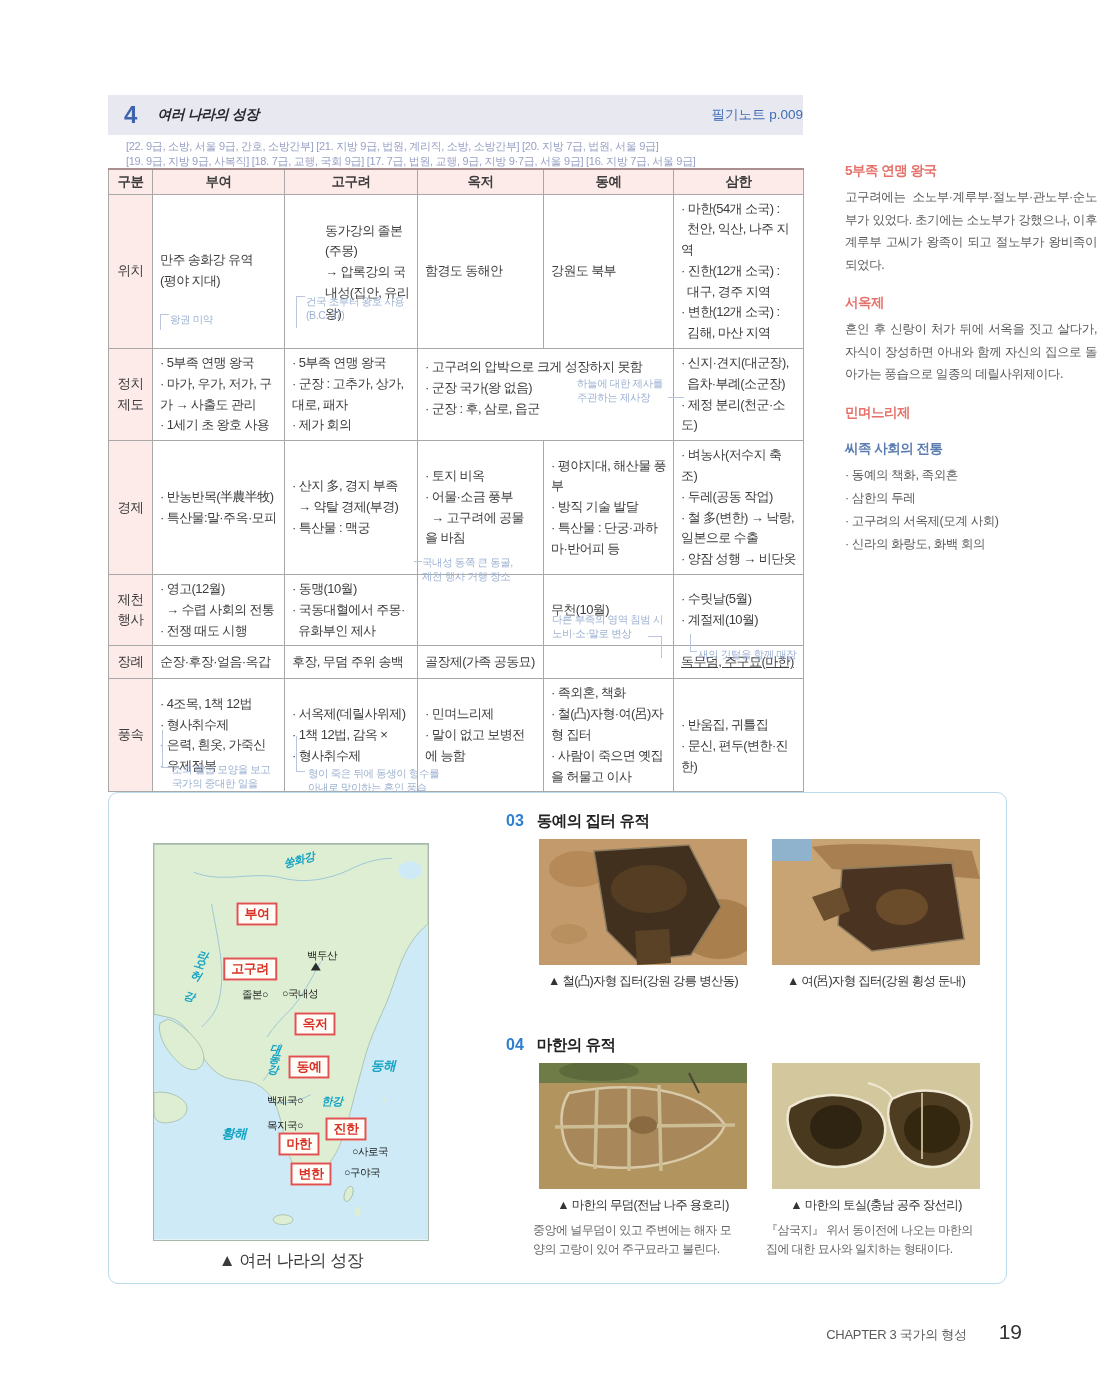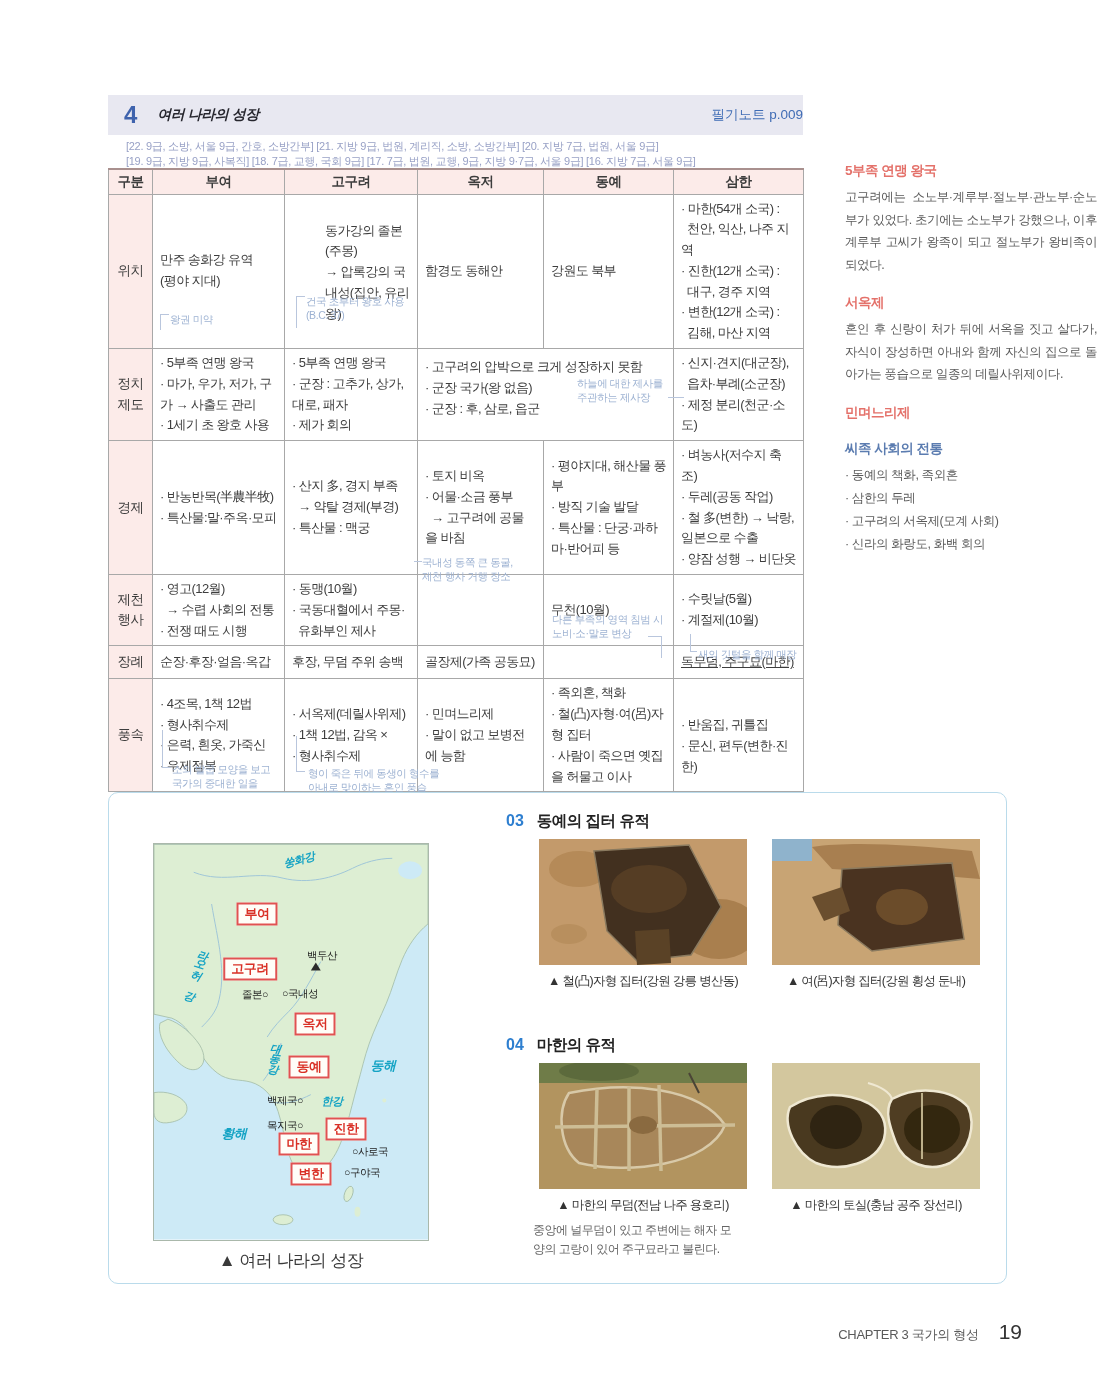--- a/index.html
+++ b/index.html
@@ -65,21 +65,21 @@
   .sec-no { color:#2e7fd0; font-weight:bold; font-size:16px; }
   .sec-title { color:#222; font-weight:bold; font-size:15.5px; letter-spacing:-0.5px; }
   .photo { position:absolute; width:208px; height:126px; overflow:hidden; }
   .photo svg { display:block; }
   .photo-cap { position:absolute; width:214px; text-align:center; font-size:12.5px; color:#333;
                letter-spacing:-0.7px; }
   .photo-desc { position:absolute; width:222px; font-size:12px; color:#666; line-height:1.6;
                 white-space:pre-wrap; letter-spacing:-0.5px; }
 
   
-  .footer { position:absolute; right:82px; top:1320px; display:flex; align-items:baseline; gap:20px; }
+  .footer { position:absolute; right:82px; top:1320px; display:flex; align-items:baseline; gap:32px; }
   .footer-chapter { font-size:13px; color:#5a5a5a; letter-spacing:-0.3px; }
   .footer-page { font-size:21px; color:#333; }
 </style>
 </head>
 <body>
 
 <div class="page">
 
   <div class="titlebar">
     <span class="unit-no">4</span>
@@ -358,20 +358,22 @@
         <rect width="208" height="126" fill="#d3c79e"></rect>
         <path d="M18,44 C40,30 70,28 96,40 C110,48 116,60 112,76 C104,100 70,110 44,100 C24,90 10,62 18,44 Z" fill="#49391f" stroke="#efe8d2" stroke-width="2.5"></path>
         <path d="M120,36 C146,22 180,26 196,44 C204,62 198,88 178,100 C156,110 132,100 124,80 C118,64 112,48 120,36 Z" fill="#4f3d22" stroke="#efe8d2" stroke-width="2.5"></path>
         <ellipse cx="64" cy="64" rx="26" ry="22" fill="#2f2412"></ellipse>
         <ellipse cx="160" cy="66" rx="28" ry="24" fill="#33270f"></ellipse>
         <path d="M150,30 L150,96" stroke="#bdb08a" stroke-width="2"></path>
         <path d="M96,20 C110,24 118,30 120,36" stroke="#efe8d2" stroke-width="2" fill="none"></path>
       </svg>
     </div>
     <div class="photo-cap" style="left:660px; top:404px;">▲ 마한의 토실(충남 공주 장선리)</div>
+    <div class="photo-desc" style="left:657px; top:428px;">『삼국지』 위서 동이전에 나오는 마한의
+집에 대한 묘사와 일치하는 형태이다.</div>
   </div>
 
   <div class="footer">
     <span class="footer-chapter">CHAPTER 3 국가의 형성</span>
     <span class="footer-page">19</span>
   </div>
 
 </div>
 
 </body></html>

